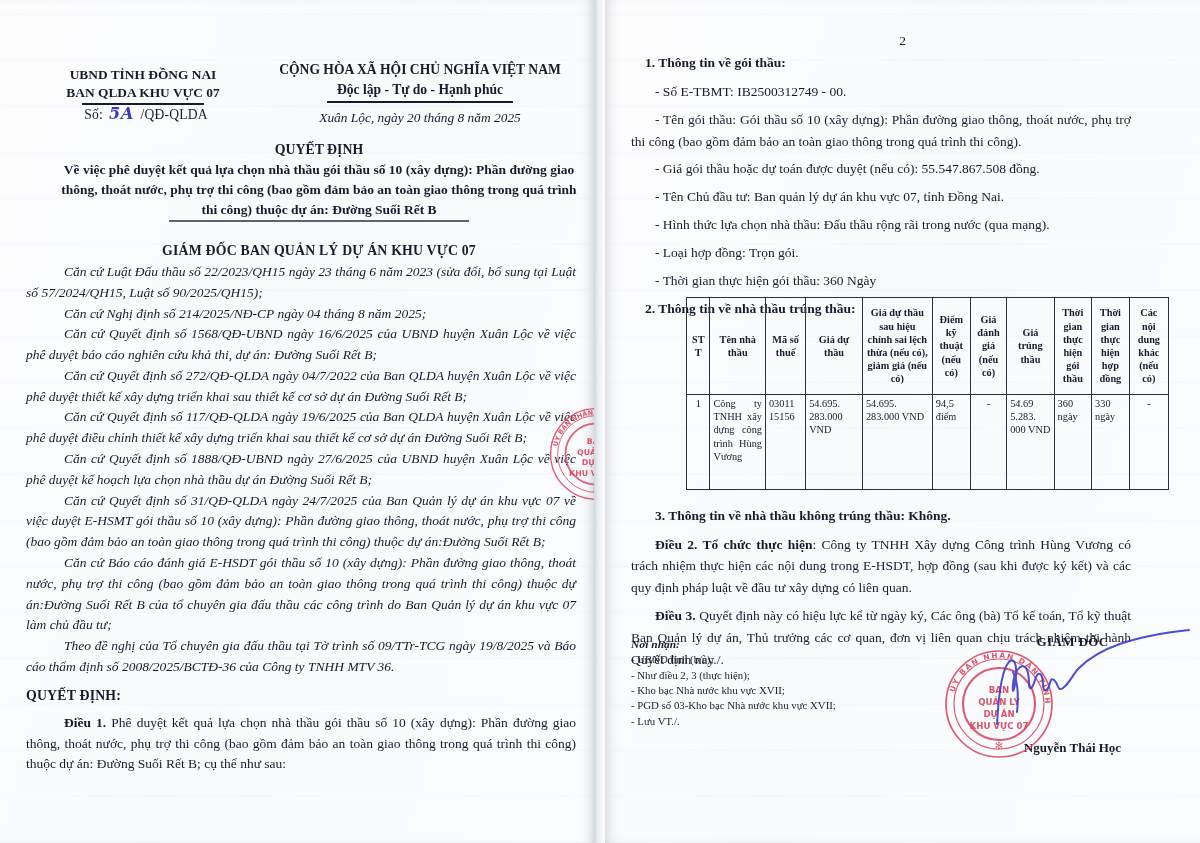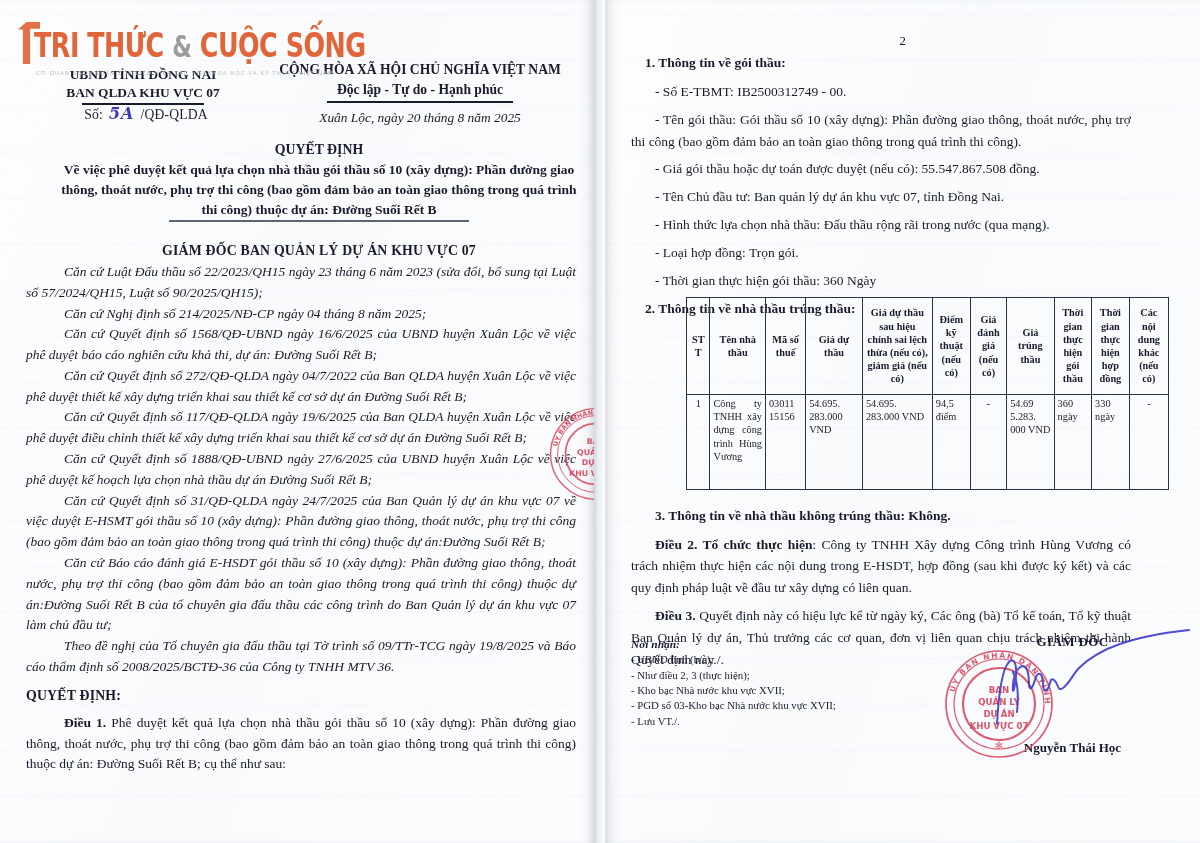--- a/index.html
+++ b/index.html
@@ -124,29 +124,20 @@
   .seal svg{display:block;}
   .sig-ink{position:absolute;left:378px;top:628px;width:215px;height:110px;pointer-events:none;}
 </style>
 </head>
 <body>
 
 <div class="spread">
 
   <div class="page page-left">
 
-    <div class="logo">
-      <div class="logo-mark"></div>
-      <div class="logo-text">
-        <span>TRI THỨC</span>
-        <span class="amp">&amp;</span>
-        <span>CUỘC SỐNG</span>
-      </div>
-      <div class="logo-sub">CƠ QUAN NGÔN LUẬN CỦA LIÊN HIỆP CÁC HỘI KHOA HỌC VÀ KỸ THUẬT VIỆT NAM</div>
-    </div>
 
     <div class="blk hdr-left">
       <div>UBND TỈNH ĐỒNG NAI</div>
       <div>BAN QLDA KHU VỰC 07</div>
       <div class="rule"></div>
     </div>
 
     <div class="blk hdr-num">
       <span>Số:</span><span class="hand">5A</span><span>/QĐ-QLDA</span>
     </div>

